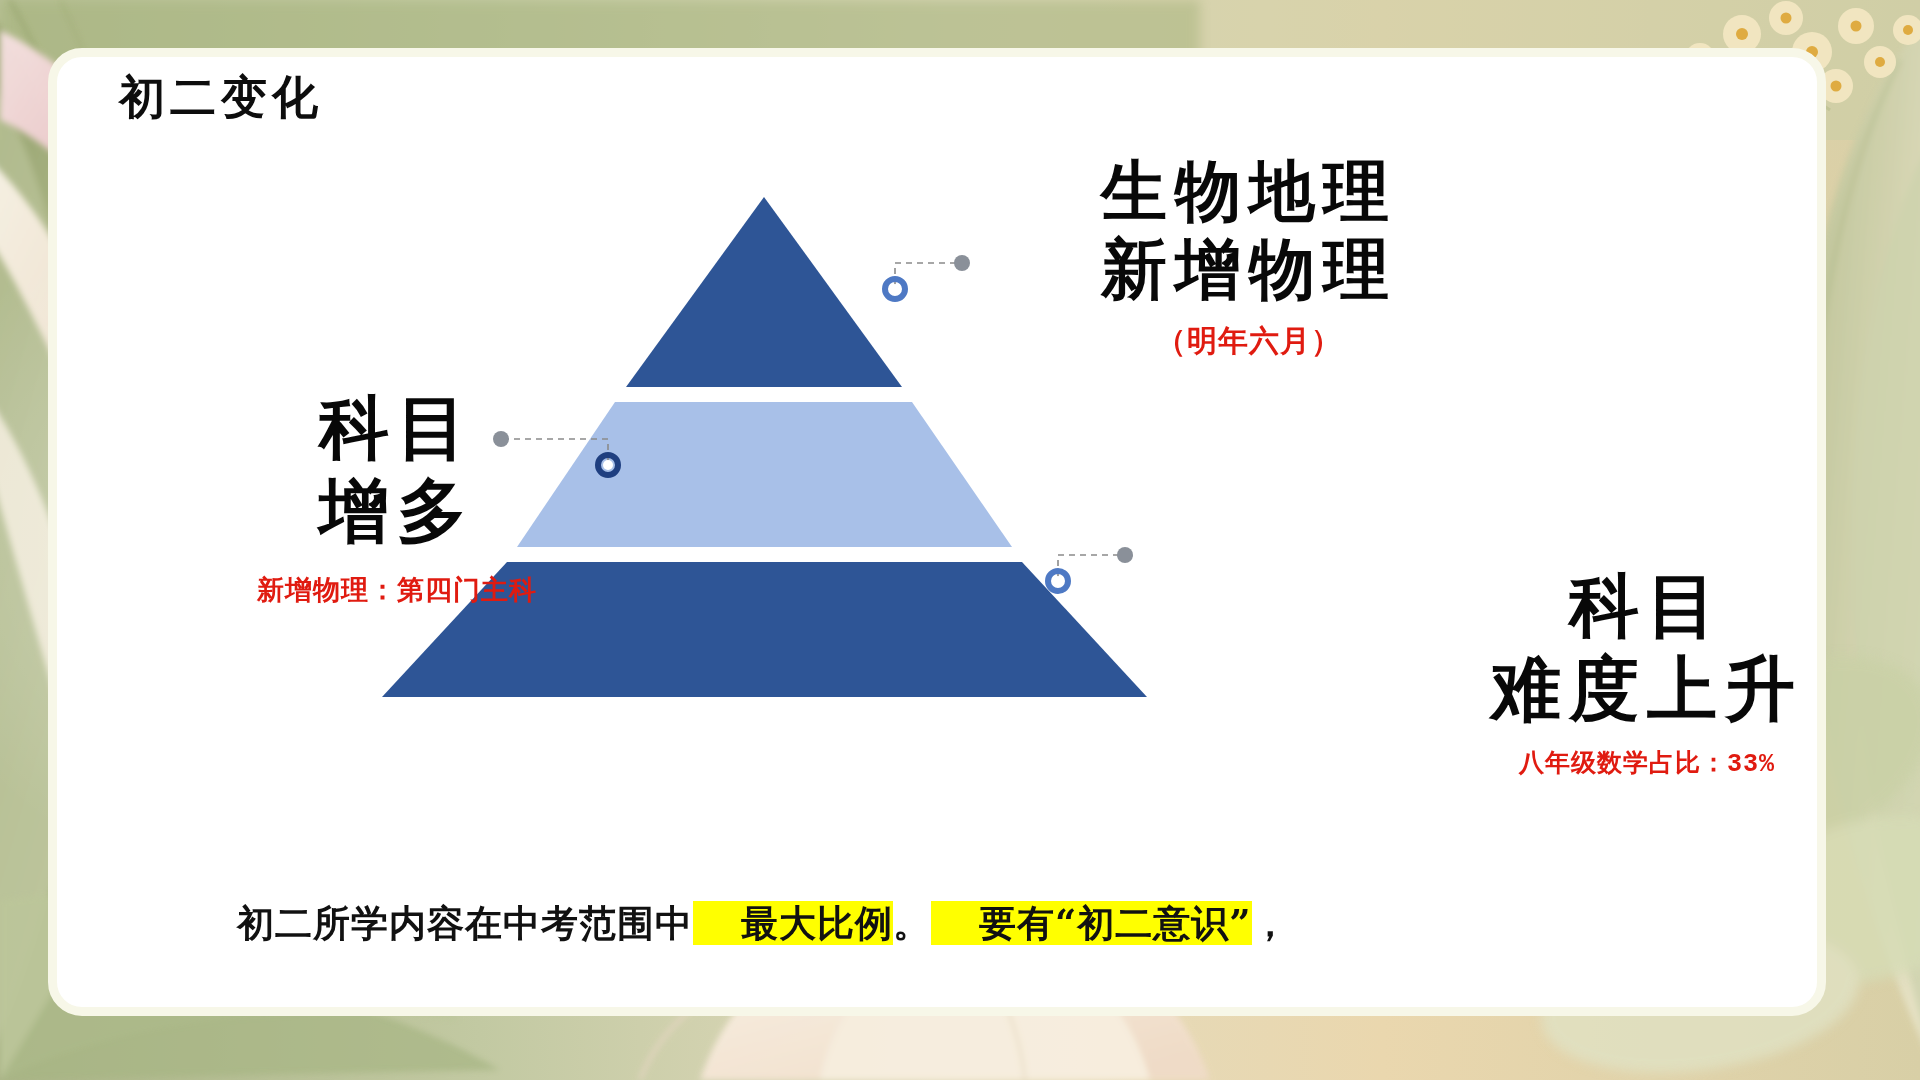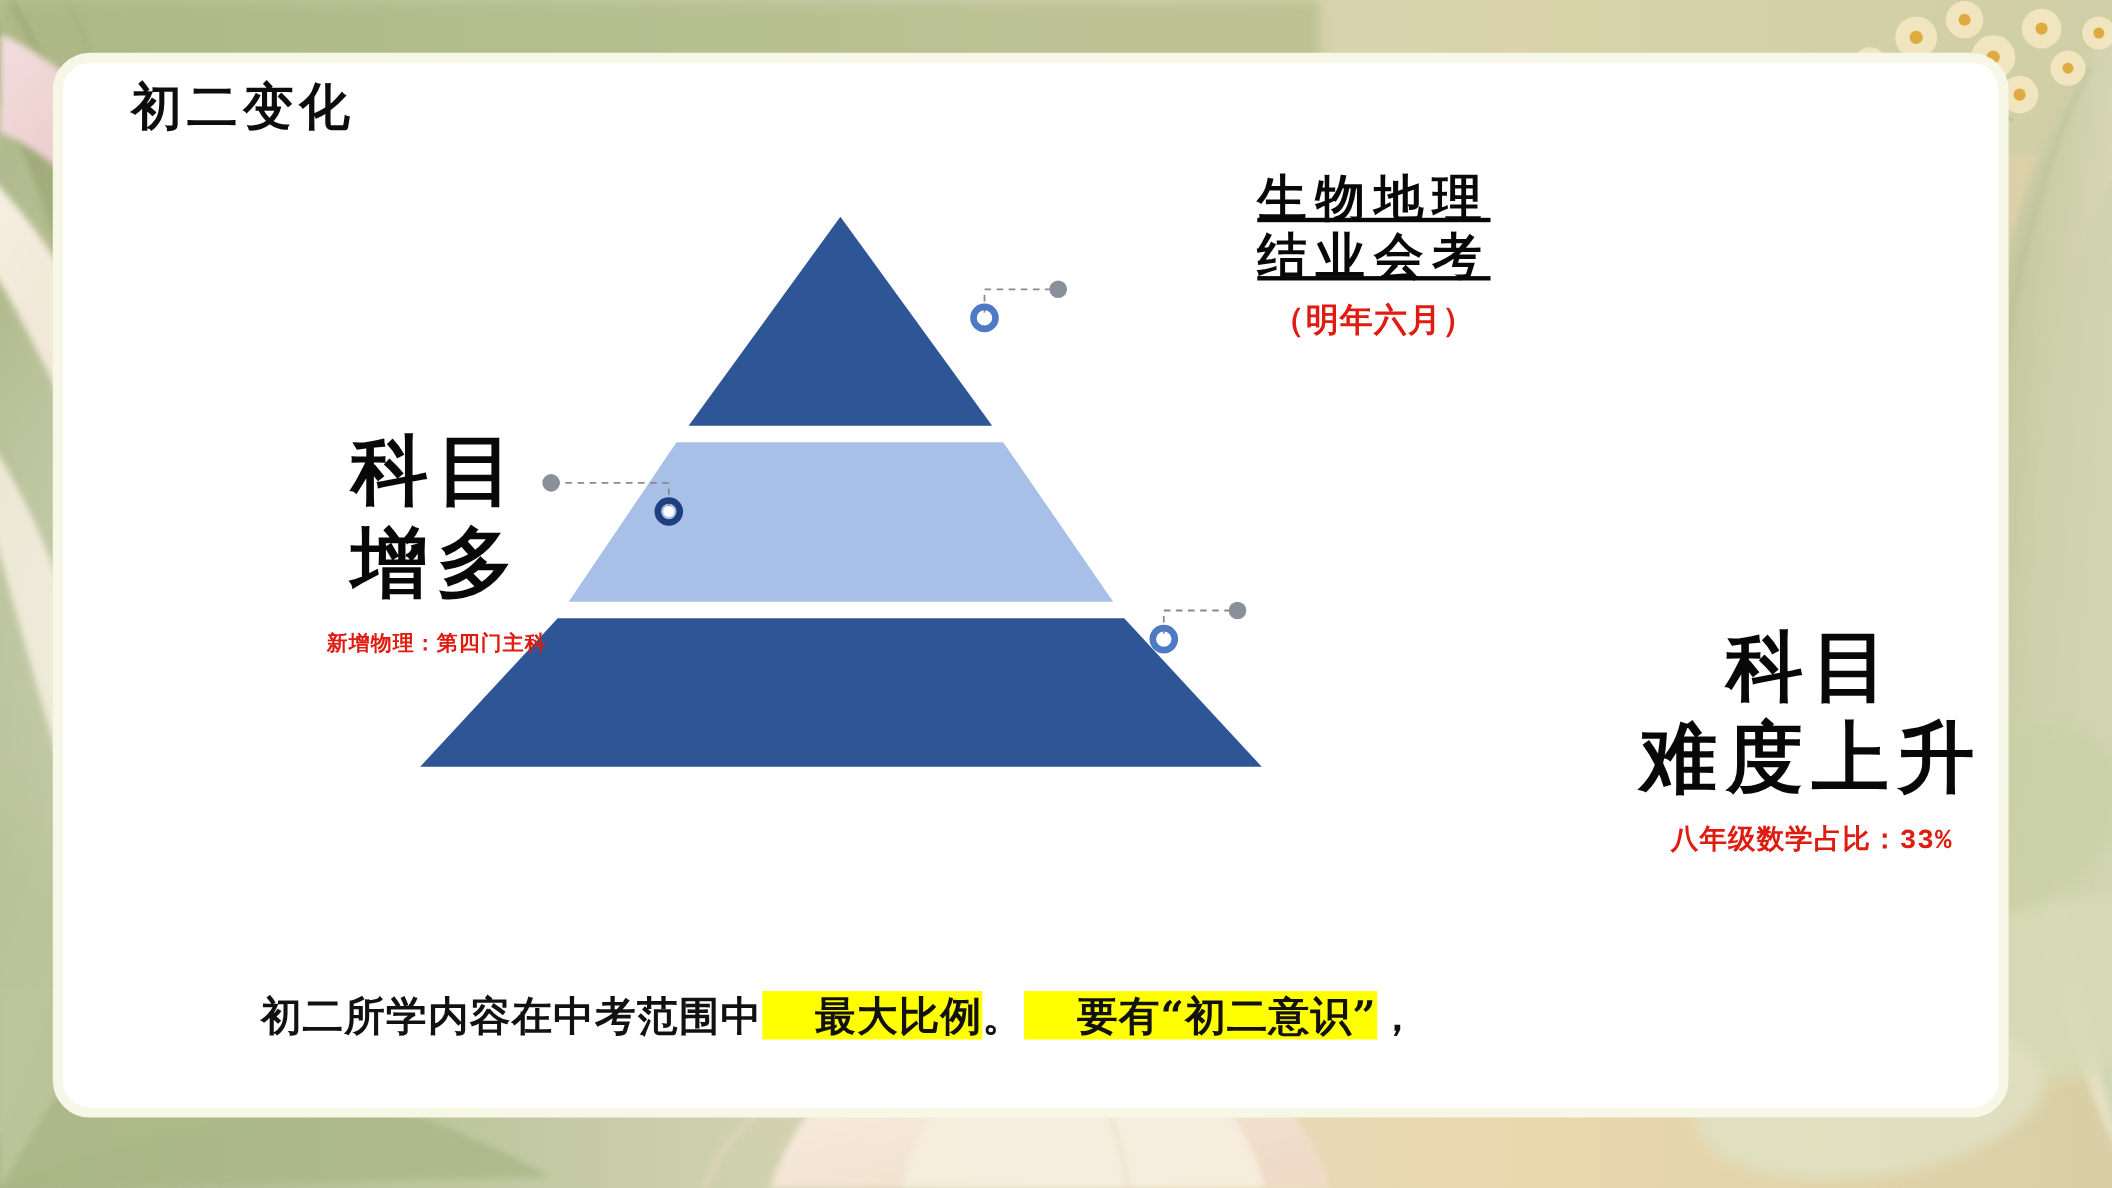--- a/index.html
+++ b/index.html
@@ -51,26 +51,26 @@
   }
   .note {
     font-family:Liberation Mono, monospace;
     font-weight:700;
     color:#e01b10;
     white-space:nowrap;
     letter-spacing:2px;
   }
 
   #block-top    { left:912px; top:96px;  width:560px; }
-  #block-top .head-line { font-size:45px;text-decoration:underline; }
+  #block-top .head-line { font-size:66px; }
   #block-top .note { font-size:30px; margin-top:12px; letter-spacing:1px; }
 
   #block-left   { left:130px; top:330px; width:420px; }
   #block-left .head-line { font-size:70px; }
-  #block-left .note { font-size:19px; margin-top:20px; letter-spacing:1px; }
+  #block-left .note { font-size:27px; margin-top:20px; letter-spacing:1px; }
 
   #block-right  { left:1320px; top:508px; width:540px; }
   #block-right .head-line { font-size:70px; }
   #block-right .note { font-size:25px; margin-top:16px; letter-spacing:1px; }
 
   
   #footer-text {
     position:absolute;
     left:180px; top:838px;
     width:1440px;
@@ -223,21 +223,21 @@
     <g>
       <path d="M1001,520 L1001,498 L1068,498" stroke="#8a8a8a" stroke-width="1.6" stroke-dasharray="6 5" fill="none"></path>
       <circle cx="1068" cy="498" r="8" fill="#8a9099"></circle>
       <circle cx="1001" cy="524" r="10" fill="none" stroke="#4e79c4" stroke-width="6"></circle>
       <circle cx="1001" cy="524" r="5" fill="#ffffff"></circle>
     </g>
   </svg>
 
   <div class="head-block" id="block-top">
     <div class="head-line">生物地理</div>
-    <div class="head-line">结业会考</div>
+    <div class="head-line">新增物理</div>
     <div class="note">（明年六月）</div>
   </div>
 
   <div class="head-block" id="block-left">
     <div class="head-line">科目</div>
     <div class="head-line">增多</div>
     <div class="note">新增物理：第四门主科</div>
   </div>
 
   <div class="head-block" id="block-right">

